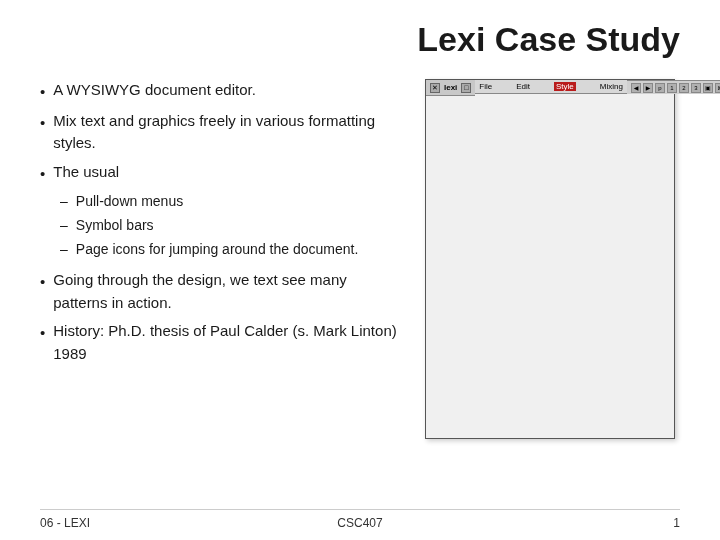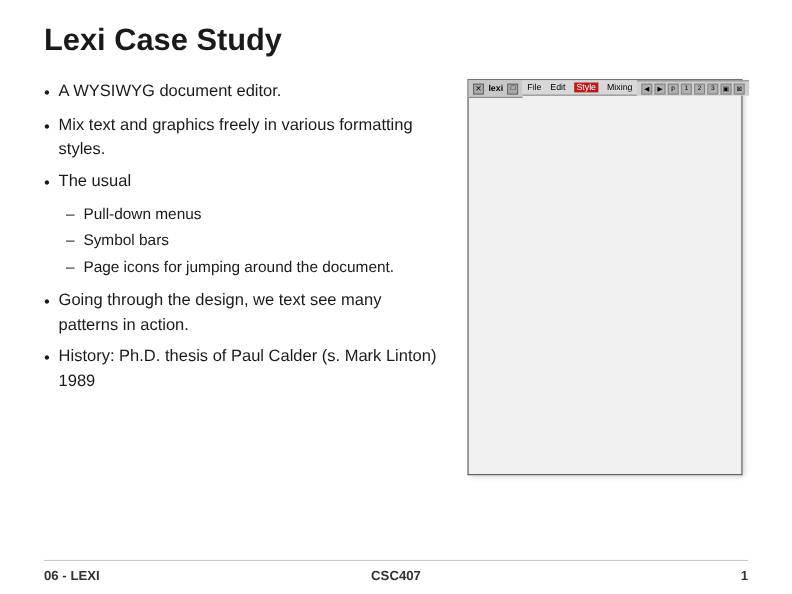--- a/index.html
+++ b/index.html
@@ -17,22 +17,22 @@
       width: 720px;
       height: 540px;
       background: #fff;
       display: flex;
       flex-direction: column;
       padding: 20px 40px 10px 40px;
       position: relative;
     }
 
     .slide-title {
-      text-align: left;
-      font-size: 28px;
+      text-align: right;
+      font-size: 34px;
       font-weight: bold;
       color: #1a1a1a;
       margin-bottom: 20px;
       font-family: Arial, sans-serif;
     }
 
     .slide-content {
       display: flex;
       flex-direction: row;
       flex: 1;
@@ -134,21 +134,21 @@
       justify-content: center;
     }
 
     .doc-menubar {
       background: #d8d8d8;
       border-bottom: 1px solid #888;
       display: flex;
       align-items: center;
       padding: 1px 4px;
       height: 14px;
-      gap: 8px;
+      gap: 24px;
     }
 
     .doc-menu-item {
       font-size: 8px;
       color: #000;
       cursor: pointer;
     }
 
     .doc-menu-item.active {
       background: #b91c1c;
@@ -285,21 +285,20 @@
       align-items: center;
       border-top: 1px solid #ccc;
       padding-top: 6px;
       margin-top: 6px;
       font-size: 12px;
       color: #333;
     }
 
     .footer-left, .footer-center, .footer-right {
       flex: 1;
-      font-weight: bold;
     }
 
     .footer-center {
       text-align: center;
     }
 
     .footer-right {
       text-align: right;
     }
 

